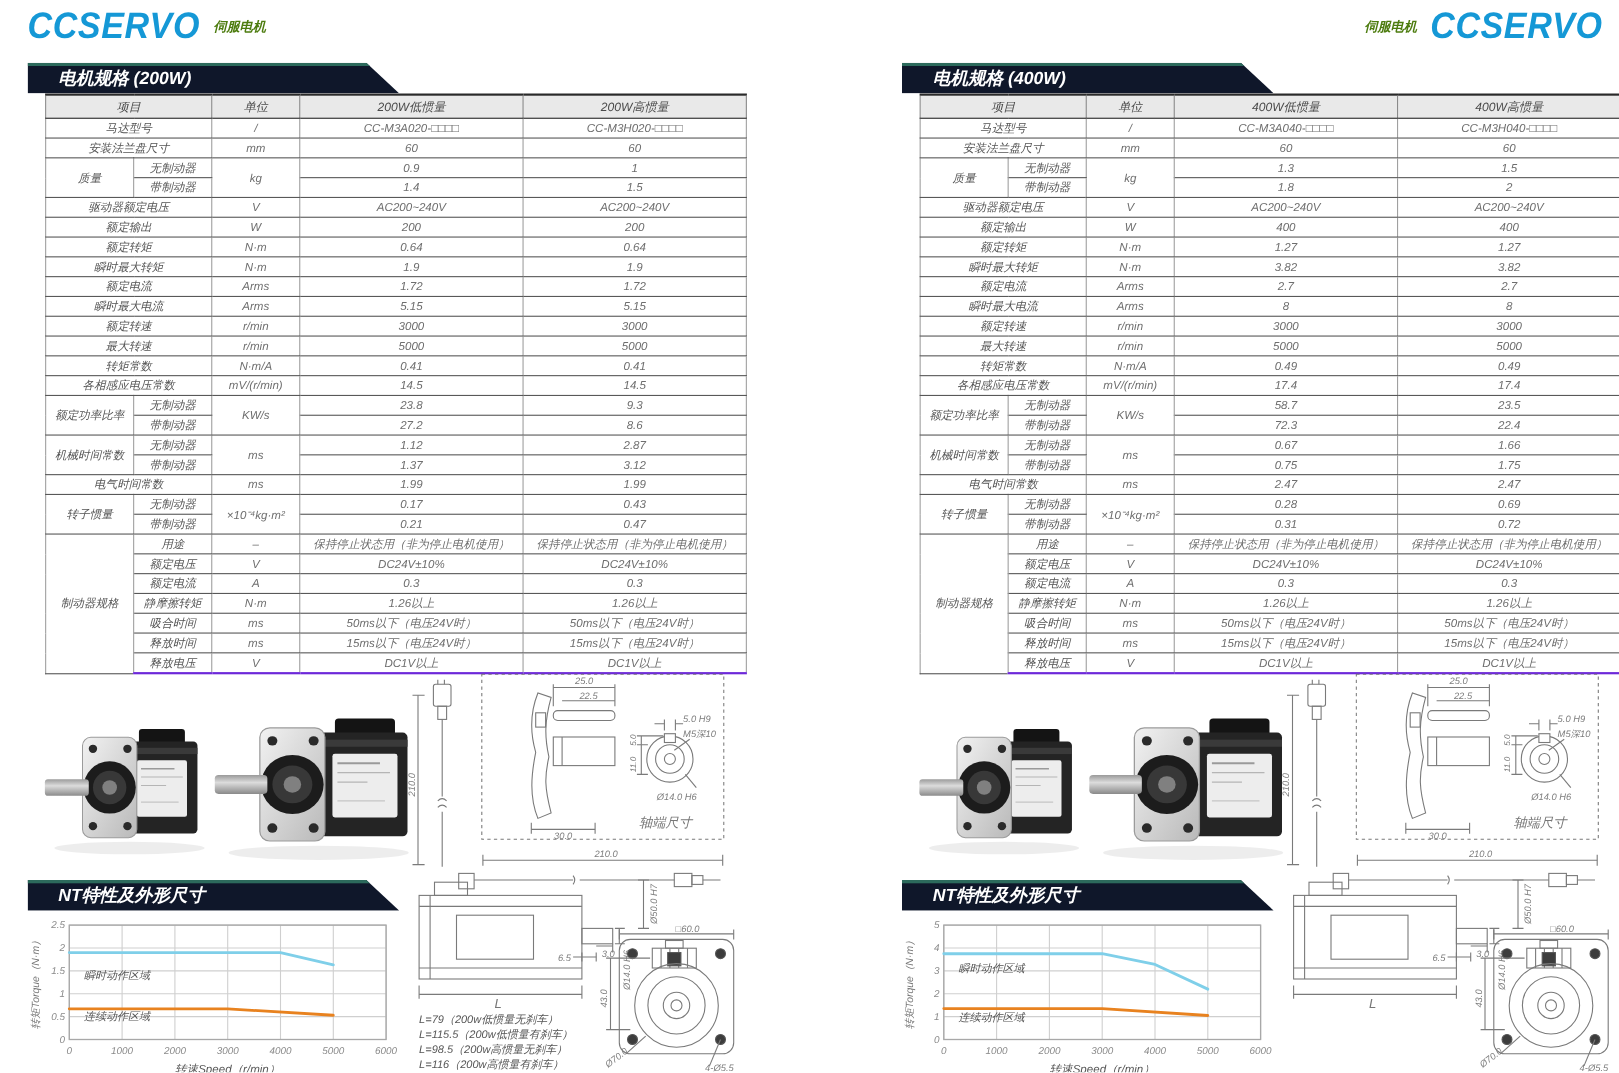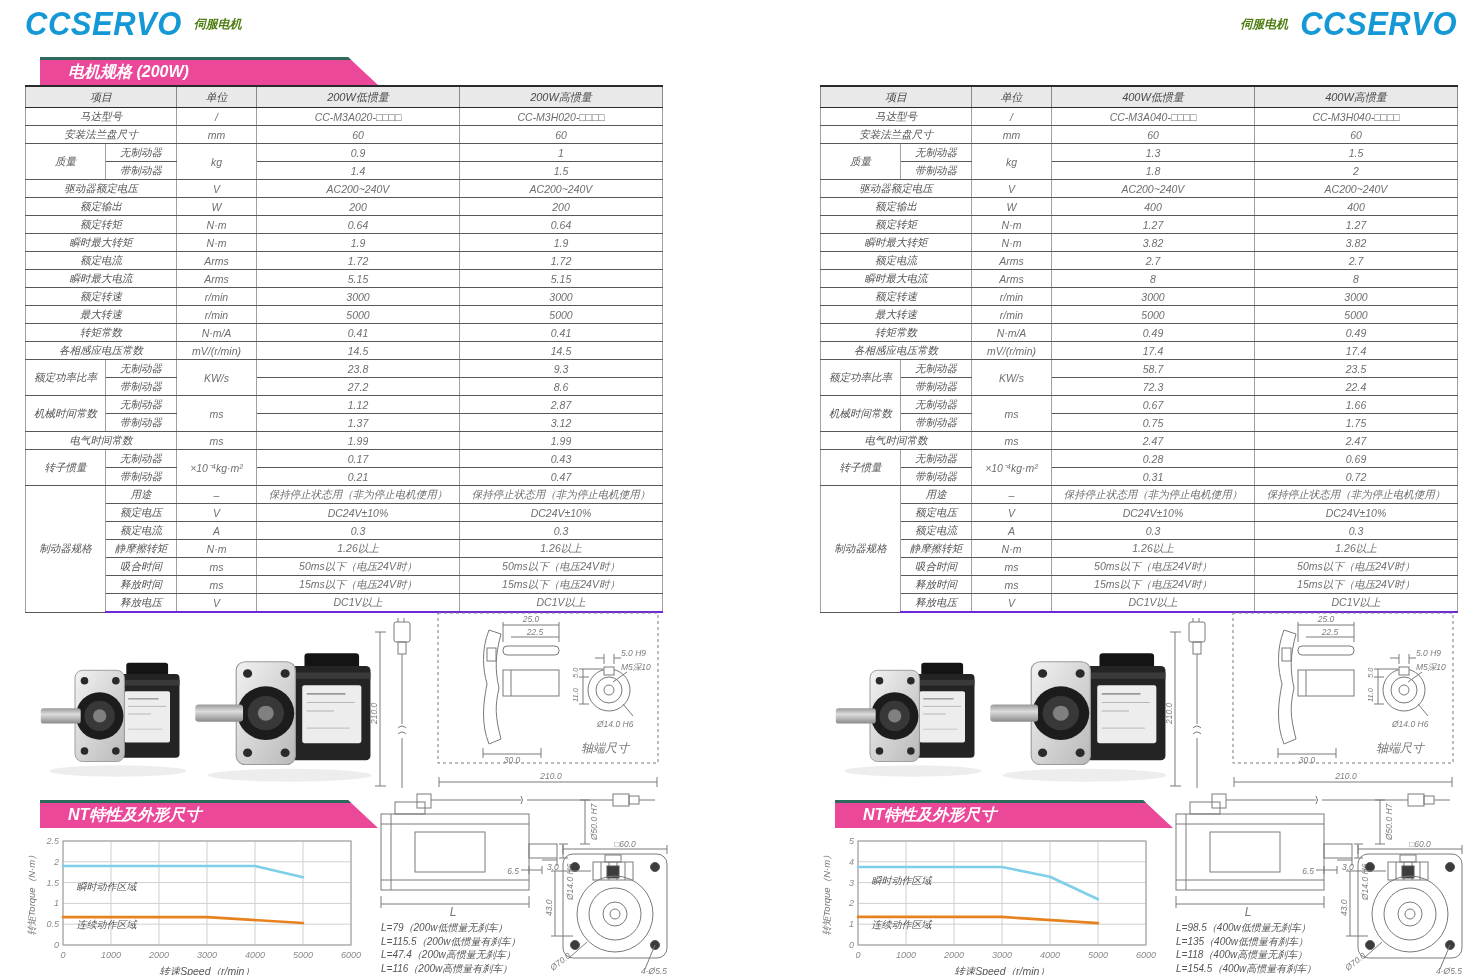--- a/index.html
+++ b/index.html
@@ -9,28 +9,28 @@
   #half-a{left:25px;} #half-b{left:820px;}
 
   
   .brand{position:absolute;top:6px;left:0;right:0;display:flex;align-items:center;gap:12px;}
   .half--right .brand{flex-direction:row-reverse;}
   .logo{font-size:31px;font-weight:bold;color:#1598d6;letter-spacing:.5px;
         transform:scaleY(1.08);transform-origin:left center;}
   .bsub{font-size:12px;font-weight:bold;color:#4d7c0f;}
 
   
-  .banner{position:absolute;left:15px;width:338px;height:28px;background:#ec4899;
+  .banner{position:absolute;left:0;width:338px;height:28px;background:#0f172a;
           border-top:3px solid #2c6a5c;box-sizing:border-box;color:#fff;font-size:16px;
           font-weight:bold;line-height:24px;padding-left:28px;
           clip-path:polygon(0 0,calc(100% - 30px) 0,100% 100%,0 100%);}
   .spec-banner{top:57px;} .nt-banner{top:800px;}
 
   
-  .spec-table{position:absolute;top:85px;left:0;border-collapse:collapse;table-layout:fixed;
+  .spec-table{position:absolute;top:85px;left:16px;border-collapse:collapse;table-layout:fixed;
               width:637px;font-size:10.5px;color:#6e6e6e;padding-left:25px;}
   .spec-table th{background:#e9e9e9;border:1px solid #8a8a8a;border-top:2px solid #2a2a2a;
                  border-bottom:1.5px solid #2a2a2a;height:20px;font-weight:normal;
                  color:#4a4a4a;font-size:11px;padding:0;}
   .spec-table td{border:1px solid #a0a0a0;border-top:1px solid #585858;
                  border-bottom:1px solid #585858;height:17px;text-align:center;
                  padding:0 2px;overflow:hidden;white-space:nowrap;}
   .spec-table td.lab{color:#555;}
   .spec-table tr:last-child td{border-bottom:2px solid #6d28d9;}
 
@@ -433,21 +433,21 @@
     <text transform="translate(9 76) rotate(-90)">43.0</text>
     <line x1="26" y1="118" x2="44" y2="102"></line>
     <text transform="translate(10 131) rotate(-38)">Ø70.0</text>
     <line x1="112" y1="105" x2="102" y2="129"></line>
     <text x="98" y="134">4-Ø5.5</text>
   </svg>
 
   <div class="lnotes">
     <div>L=79（200w低惯量无刹车）</div>
     <div>L=115.5（200w低惯量有刹车）</div>
-    <div>L=47.4（200w高惯量无刹车）</div>
+    <div>L=98.5（200w高惯量无刹车）</div>
     <div>L=116（200w高惯量有刹车）</div>
   </div>
 
   <div class="banner nt-banner">
     <span>NT特性及外形尺寸</span>
   </div>
 
   <svg class="nt-chart" viewBox="0 0 340 146">
         <line x1="38" y1="8" x2="38" y2="112" stroke="#cfcfcf"></line>
         <text x="38" y="125" text-anchor="middle" class="tick">0</text>
@@ -483,20 +483,23 @@
         <text transform="translate(10 60) rotate(-90)" text-anchor="middle" class="axlabel">转矩Torque（N·m）</text>
         <text x="182" y="142" text-anchor="middle" class="axlabel2">转速Speed（r/min）</text>
       </svg>
 </div>
   <div class="half half--right" id="half-b">
   <div class="brand">
     <span class="logo">CCSERVO</span>
     <span class="bsub">伺服电机</span>
   </div>
 
+  <div class="banner spec-banner">
+    <span>电机规格 (400W)</span>
+  </div>
 
   <table class="spec-table">
     <colgroup>
           <col style="width:80px">
           <col style="width:71px">
           <col style="width:80px">
           <col style="width:203px">
           <col style="width:203px">
         </colgroup>
     <thead>
@@ -852,26 +855,20 @@
     <line x1="12" y1="31" x2="12" y2="96"></line>
     <line x1="8" y1="31" x2="48" y2="31"></line>
         <line x1="8" y1="96" x2="30" y2="96"></line>
     <text transform="translate(9 76) rotate(-90)">43.0</text>
     <line x1="26" y1="118" x2="44" y2="102"></line>
     <text transform="translate(10 131) rotate(-38)">Ø70.0</text>
     <line x1="112" y1="105" x2="102" y2="129"></line>
     <text x="98" y="134">4-Ø5.5</text>
   </svg>
 
-  <div class="lnotes">
-    <div>L=98.5（400w低惯量无刹车）</div>
-    <div>L=135（400w低惯量有刹车）</div>
-    <div>L=118（400w高惯量无刹车）</div>
-    <div>L=154.5（400w高惯量有刹车）</div>
-  </div>
 
   <div class="banner nt-banner">
     <span>NT特性及外形尺寸</span>
   </div>
 
   <svg class="nt-chart" viewBox="0 0 340 146">
         <line x1="38" y1="8" x2="38" y2="112" stroke="#cfcfcf"></line>
         <text x="38" y="125" text-anchor="middle" class="tick">0</text>
         <line x1="86" y1="8" x2="86" y2="112" stroke="#cfcfcf"></line>
         <text x="86" y="125" text-anchor="middle" class="tick">1000</text>

